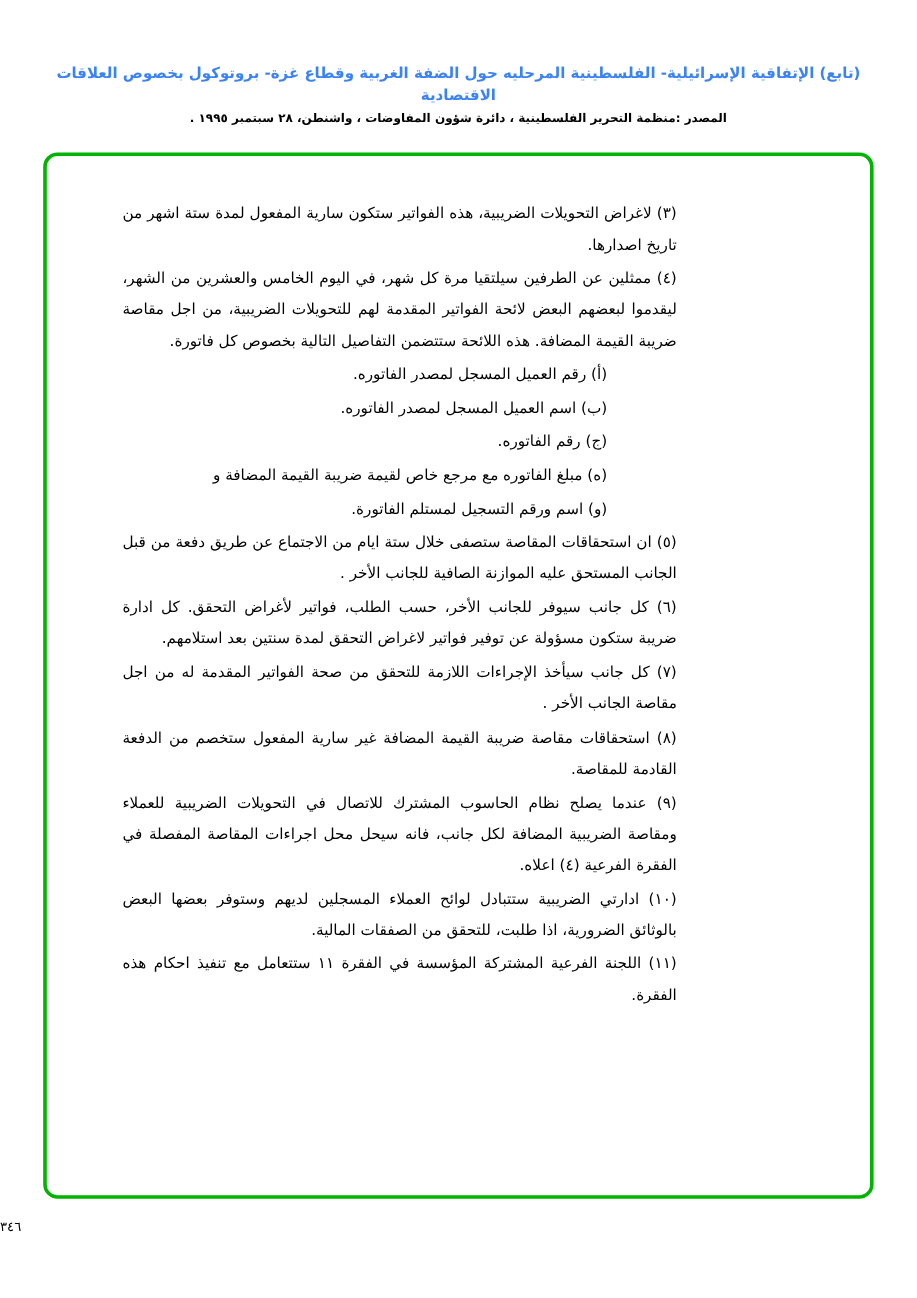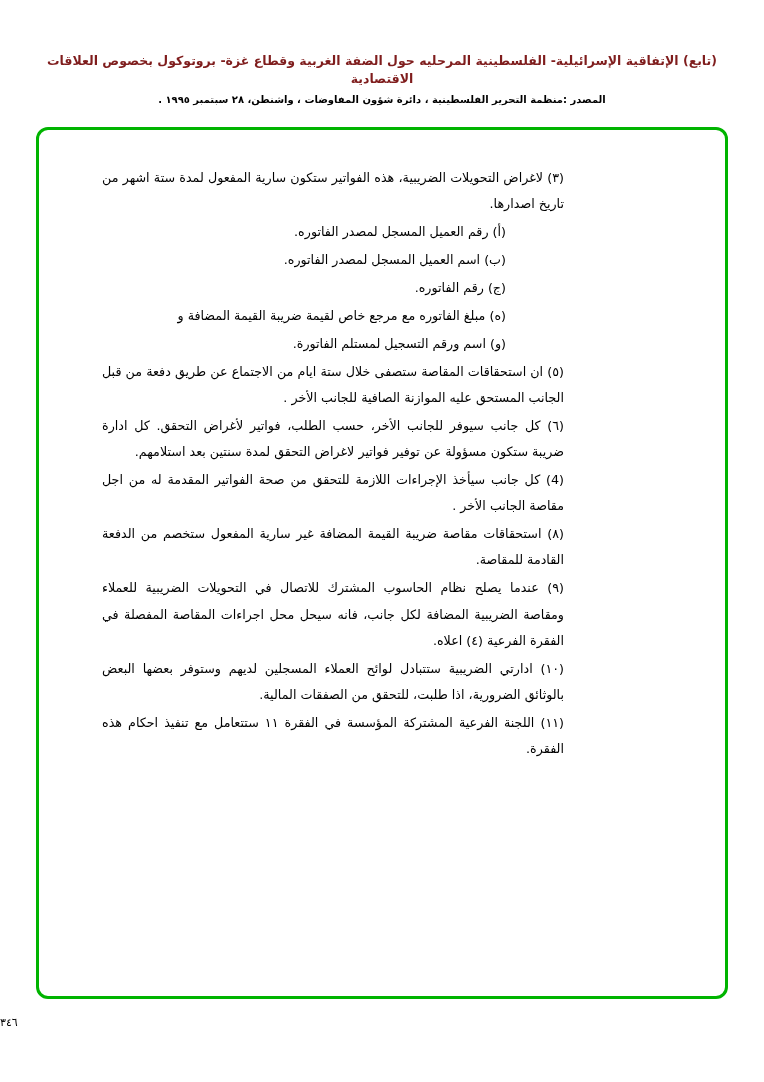--- a/index.html
+++ b/index.html
@@ -25,21 +25,21 @@
     position: absolute;
     top: 52px;
     left: 0;
     width: 764px;
     text-align: center;
   }
   .header-title {
     font-size: 12.5px;
     font-weight: bold;
     letter-spacing: 0px;
-    color: #7f1d1d;
+    color: #3b82f6;
     line-height: 1.4;
     padding: 0 40px;
   }
   .header-source {
     margin-top: 7px;
     font-size: 10px;
     font-weight: bold;
     color: #000000;
     padding: 0 40px;
   }
@@ -90,28 +90,29 @@
 
   <div class="header">
     <div class="header-title">(تابع) الإتفاقية الإسرائيلية- الفلسطينية المرحليه حول الضفة الغربية وقطاع غزة- بروتوكول بخصوص العلاقات الاقتصادية</div>
     <div class="header-source">المصدر :منظمة التحرير الفلسطينية ، دائرة شؤون المفاوضات ، واشنطن، ٢٨ سبتمبر ١٩٩٥ .</div>
   </div>
 
   <div class="frame"></div>
 
   <div class="content">
     <div class="para">(٣) لاغراض التحويلات الضريبية، هذه الفواتير ستكون سارية المفعول لمدة ستة اشهر من تاريخ اصدارها.</div>
+    <div class="para">(٤) ممثلين عن الطرفين سيلتقيا مرة كل شهر، في اليوم الخامس والعشرين من الشهر، ليقدموا لبعضهم البعض لائحة الفواتير المقدمة لهم للتحويلات الضريبية، من اجل مقاصة ضريبة القيمة المضافة. هذه اللائحة ستتضمن التفاصيل التالية بخصوص كل فاتورة.</div>
     <div class="para indent-sub">(أ) رقم العميل المسجل لمصدر الفاتوره.</div>
     <div class="para indent-sub">(ب)  اسم العميل المسجل لمصدر الفاتوره.</div>
     <div class="para indent-sub">(ج) رقم الفاتوره.</div>
     <div class="para indent-sub">(ه) مبلغ الفاتوره مع مرجع خاص لقيمة ضريبة القيمة المضافة و</div>
     <div class="para indent-sub">(و) اسم ورقم التسجيل لمستلم الفاتورة.</div>
     <div class="para">(٥) ان استحقاقات المقاصة ستصفى خلال ستة ايام من الاجتماع عن طريق دفعة من قبل الجانب المستحق عليه الموازنة الصافية للجانب الأخر .</div>
     <div class="para">(٦) كل جانب سيوفر للجانب الأخر، حسب الطلب، فواتير لأغراض التحقق. كل ادارة ضريبة ستكون مسؤولة عن توفير فواتير لاغراض التحقق لمدة سنتين بعد استلامهم.</div>
-    <div class="para">(4) كل جانب سيأخذ  الإجراءات اللازمة للتحقق من صحة الفواتير المقدمة له من اجل مقاصة الجانب الأخر .</div>
+    <div class="para">(٧) كل جانب سيأخذ  الإجراءات اللازمة للتحقق من صحة الفواتير المقدمة له من اجل مقاصة الجانب الأخر .</div>
     <div class="para">(٨) استحقاقات مقاصة ضريبة القيمة المضافة غير سارية المفعول ستخصم من الدفعة القادمة للمقاصة.</div>
     <div class="para">(٩) عندما يصلح نظام الحاسوب المشترك للاتصال في التحويلات الضريبية للعملاء ومقاصة الضريبية المضافة لكل جانب، فانه سيحل محل اجراءات المقاصة المفصلة في الفقرة الفرعية (٤) اعلاه.</div>
     <div class="para">(١٠) ادارتي الضريبية ستتبادل لوائح العملاء المسجلين لديهم وستوفر بعضها البعض بالوثائق الضرورية، اذا طلبت، للتحقق من الصفقات المالية.</div>
     <div class="para">(١١) اللجنة الفرعية المشتركة المؤسسة في الفقرة ١١ ستتعامل مع تنفيذ احكام هذه الفقرة.</div>
   </div>
 
   <div class="footer">٣٤٦</div>
 
 </div>
 

